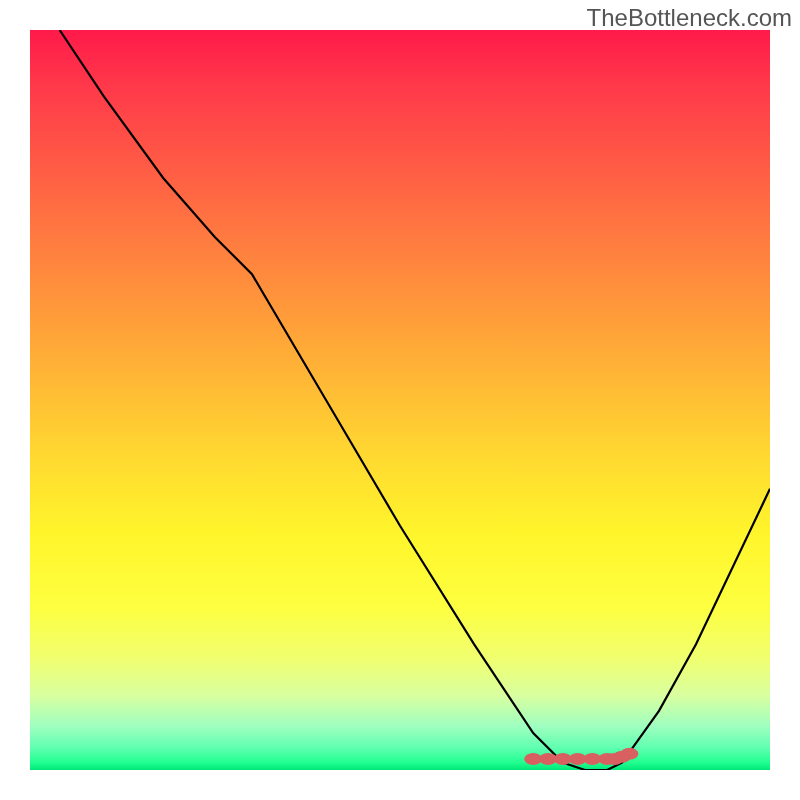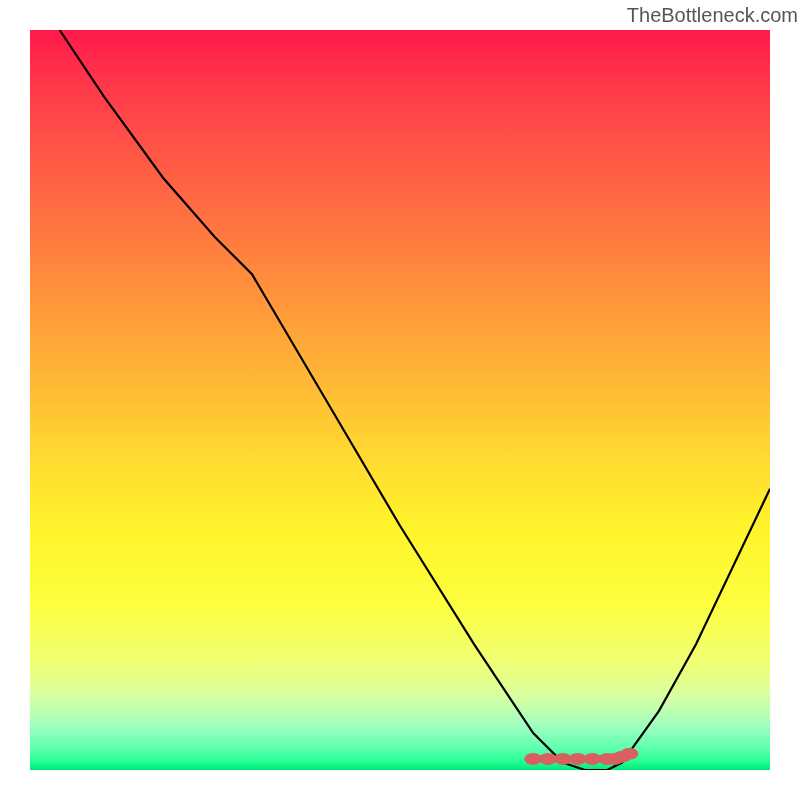--- a/index.html
+++ b/index.html
@@ -7,22 +7,22 @@
     padding: 0;
     width: 800px;
     height: 800px;
     background: white;
     font-family: Arial, sans-serif;
     position: relative;
   }
   .watermark {
     position: absolute;
     top: 4px;
-    right: 2px;
-    font-size: 20px;
+    right: 8px;
+    font-size: 24px;
     color: #555;
     font-weight: normal;
   }
   .plot-area {
     position: absolute;
     left: 30px;
     top: 30px;
     width: 740px;
     height: 740px;
   }

